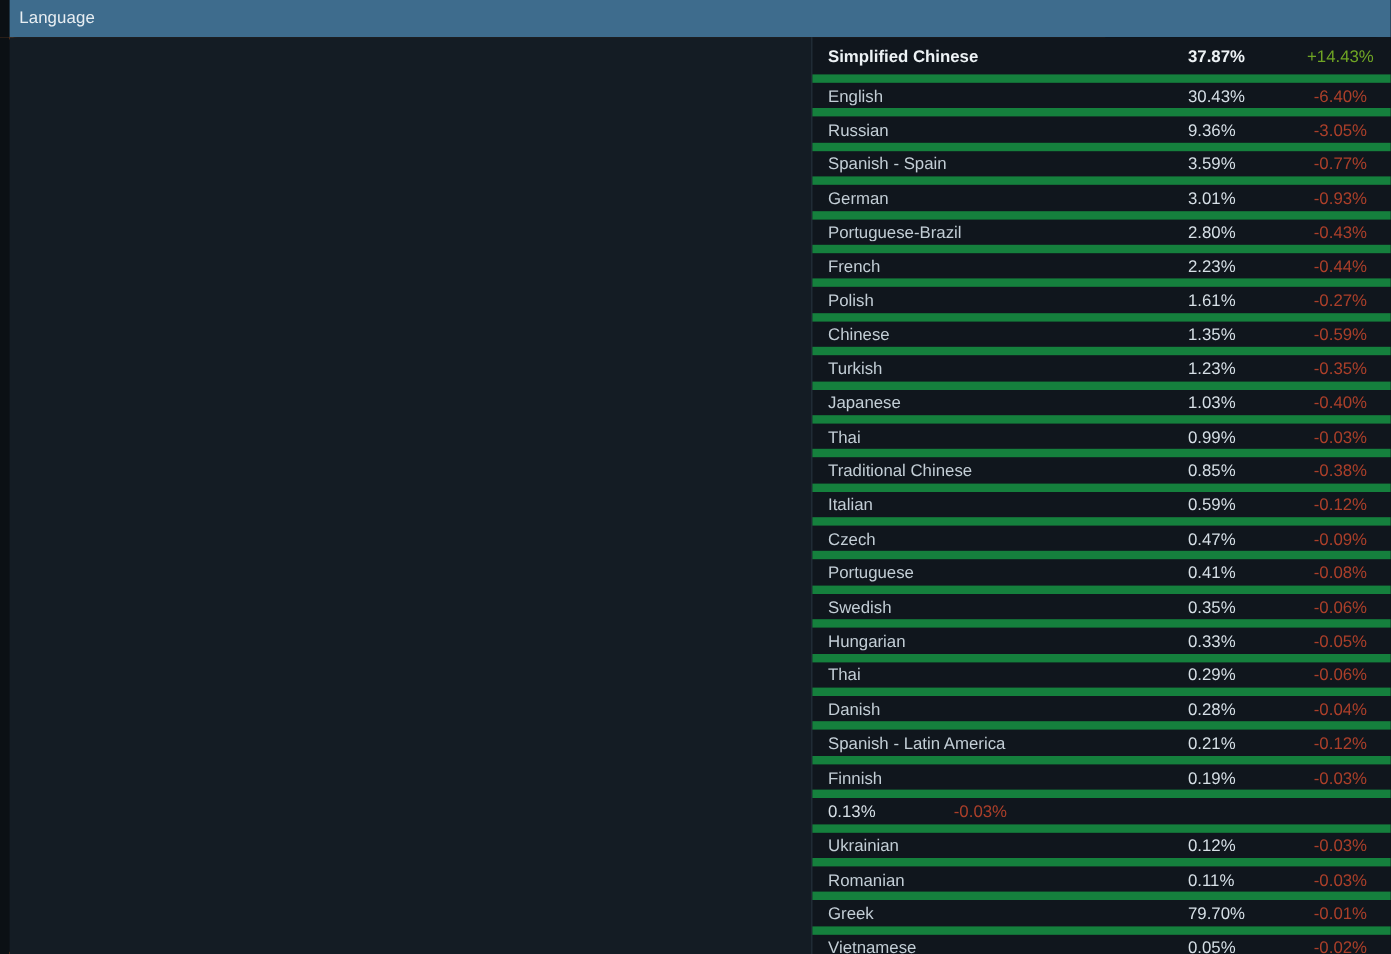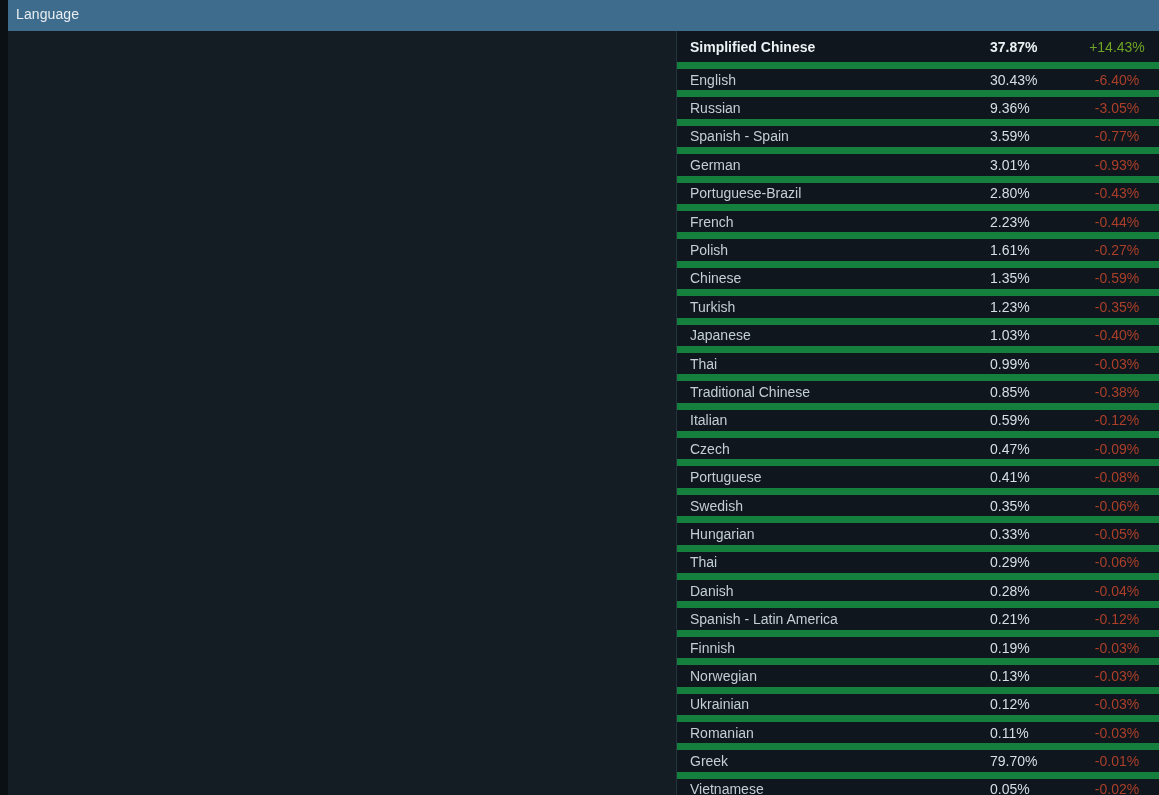--- a/index.html
+++ b/index.html
@@ -256,21 +256,20 @@
           <div class="lang-name">Spanish - Latin America</div>
           <div class="lang-share">0.21%</div>
           <div class="lang-change chg-down">-0.12%</div>
         </div>
         <div class="lang-row">
           <div class="lang-name">Finnish</div>
           <div class="lang-share">0.19%</div>
           <div class="lang-change chg-down">-0.03%</div>
         </div>
         <div class="lang-row">
-          <div class="lang-name">Norwegian</div>
           <div class="lang-share">0.13%</div>
           <div class="lang-change chg-down">-0.03%</div>
         </div>
         <div class="lang-row">
           <div class="lang-name">Ukrainian</div>
           <div class="lang-share">0.12%</div>
           <div class="lang-change chg-down">-0.03%</div>
         </div>
         <div class="lang-row">
           <div class="lang-name">Romanian</div>

